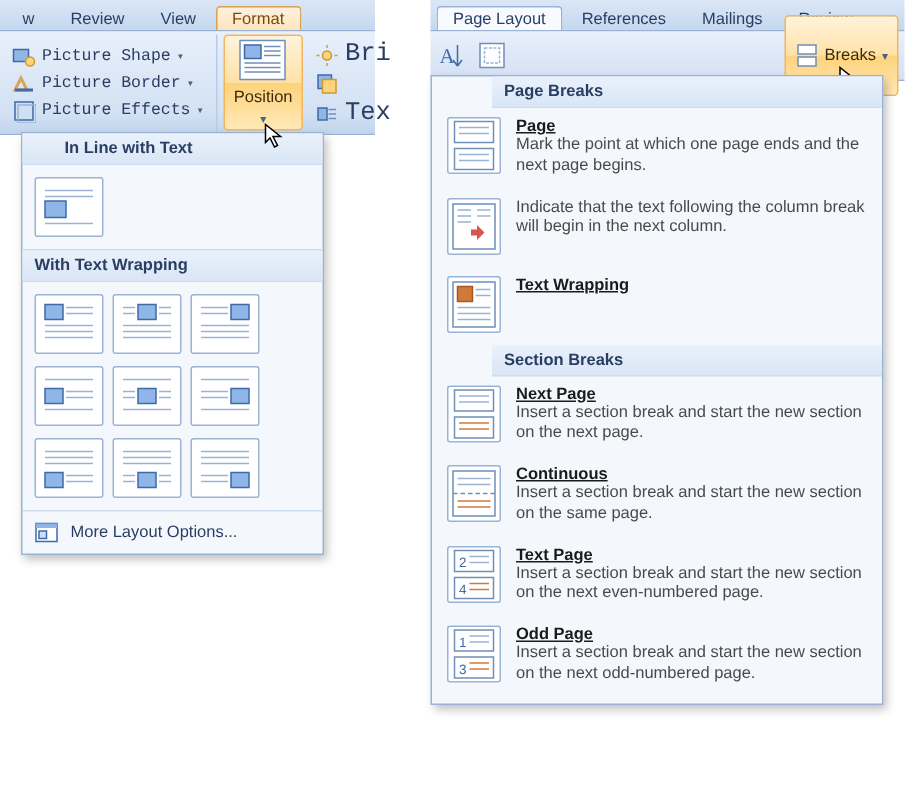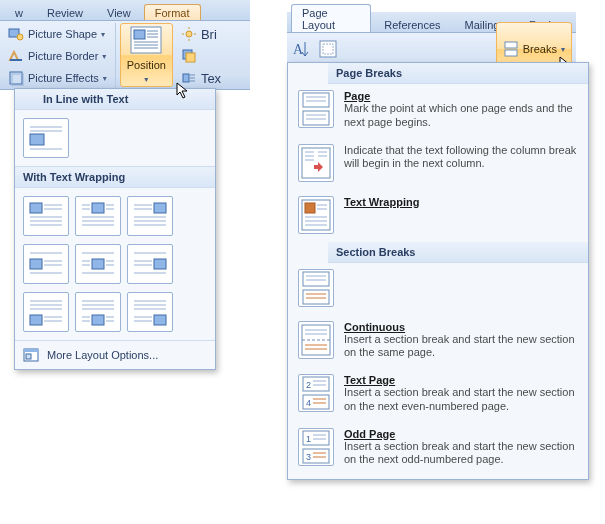--- a/index.html
+++ b/index.html
@@ -44,23 +44,24 @@
     display: flex;
     background: linear-gradient(#e8f0fb, #d3e1f3 80%, #c2d5ec);
     border-bottom: 1px solid #9ab3d5;
     height: 66px;
     padding: 2px 4px 0 4px;
     gap: 4px;
   }
   .rgroup {
     display: flex;
     flex-direction: column;
-    justify-content: space-between;
+    justify-content: center;
     padding: 2px 6px 2px 2px;
     border-right: 1px solid #b7cce6;
+    font-family: Liberation Mono, monospace;
   }
   .rbtn {
     display: flex;
     align-items: center;
     gap: 4px;
     color: #2a3e63;
     padding: 1px 2px;
     white-space: nowrap;
   }
   .rbtn .ic { width: 16px; height: 16px; flex: 0 0 16px; }
@@ -72,21 +73,21 @@
     justify-content: space-between;
     padding: 2px 6px;
     border: 1px solid #f3b65b;
     background: linear-gradient(#fff3dd, #ffe1a6 50%, #ffd27a 51%, #ffe9b8);
     border-radius: 3px;
     height: 58px;
     color: #3a2b0a;
   }
   .bigbtn .ic { width: 32px; height: 28px; }
   .rgroup.misc { border-right: none; }
-  .rgroup.misc .rbtn { font-size: 13px; }
+  .rgroup.misc .rbtn { font-size: 17px; }
 
   
   .pos-drop {
     position: absolute;
     top: 88px; left: 14px;
     width: 200px;
     background: #f4f8fd;
     border: 1px solid #9ab3d5;
     box-shadow: 2px 3px 6px rgba(0,0,0,.25);
   }
@@ -125,22 +126,22 @@
   
   .cursor {
     position: absolute;
     width: 14px; height: 18px;
     pointer-events: none;
   }
 
   
   .right {
     position: absolute;
-    left: 287px; top: 12px;
-    width: 289px;
+    left: 287px; top: 0;
+    width: 316px;
   }
   .tabbar.r {
     padding-left: 4px;
   }
   .tab.activeblue {
     background: #f7fbff;
     border-color: #9ab3d5;
     color: #2a3e63;
   }
   .rib-right {
@@ -565,20 +566,24 @@
             <g stroke="#9ab3d5">
               <line x1="7" y1="6" x2="27" y2="6"></line>
               <line x1="7" y1="10" x2="27" y2="10"></line>
             </g>
             <g stroke="#d07a3a">
               <line x1="7" y1="24" x2="27" y2="24"></line>
               <line x1="7" y1="28" x2="27" y2="28"></line>
             </g>
           </svg>
       </div>
+      <div class="btxt">
+        <div class="ttl">Next Page</div>
+        <div class="desc">Insert a section break and start the new section on the next page.</div>
+      </div>
     </div>
 
     <div class="bitem">
       <div class="bico">
         <svg viewBox="0 0 34 36">
             <rect x="3" y="3" width="28" height="30" fill="#fff" stroke="#6f8fb9"></rect>
             <g stroke="#9ab3d5">
               <line x1="6" y1="8" x2="28" y2="8"></line>
               <line x1="6" y1="12" x2="28" y2="12"></line>
             </g>

